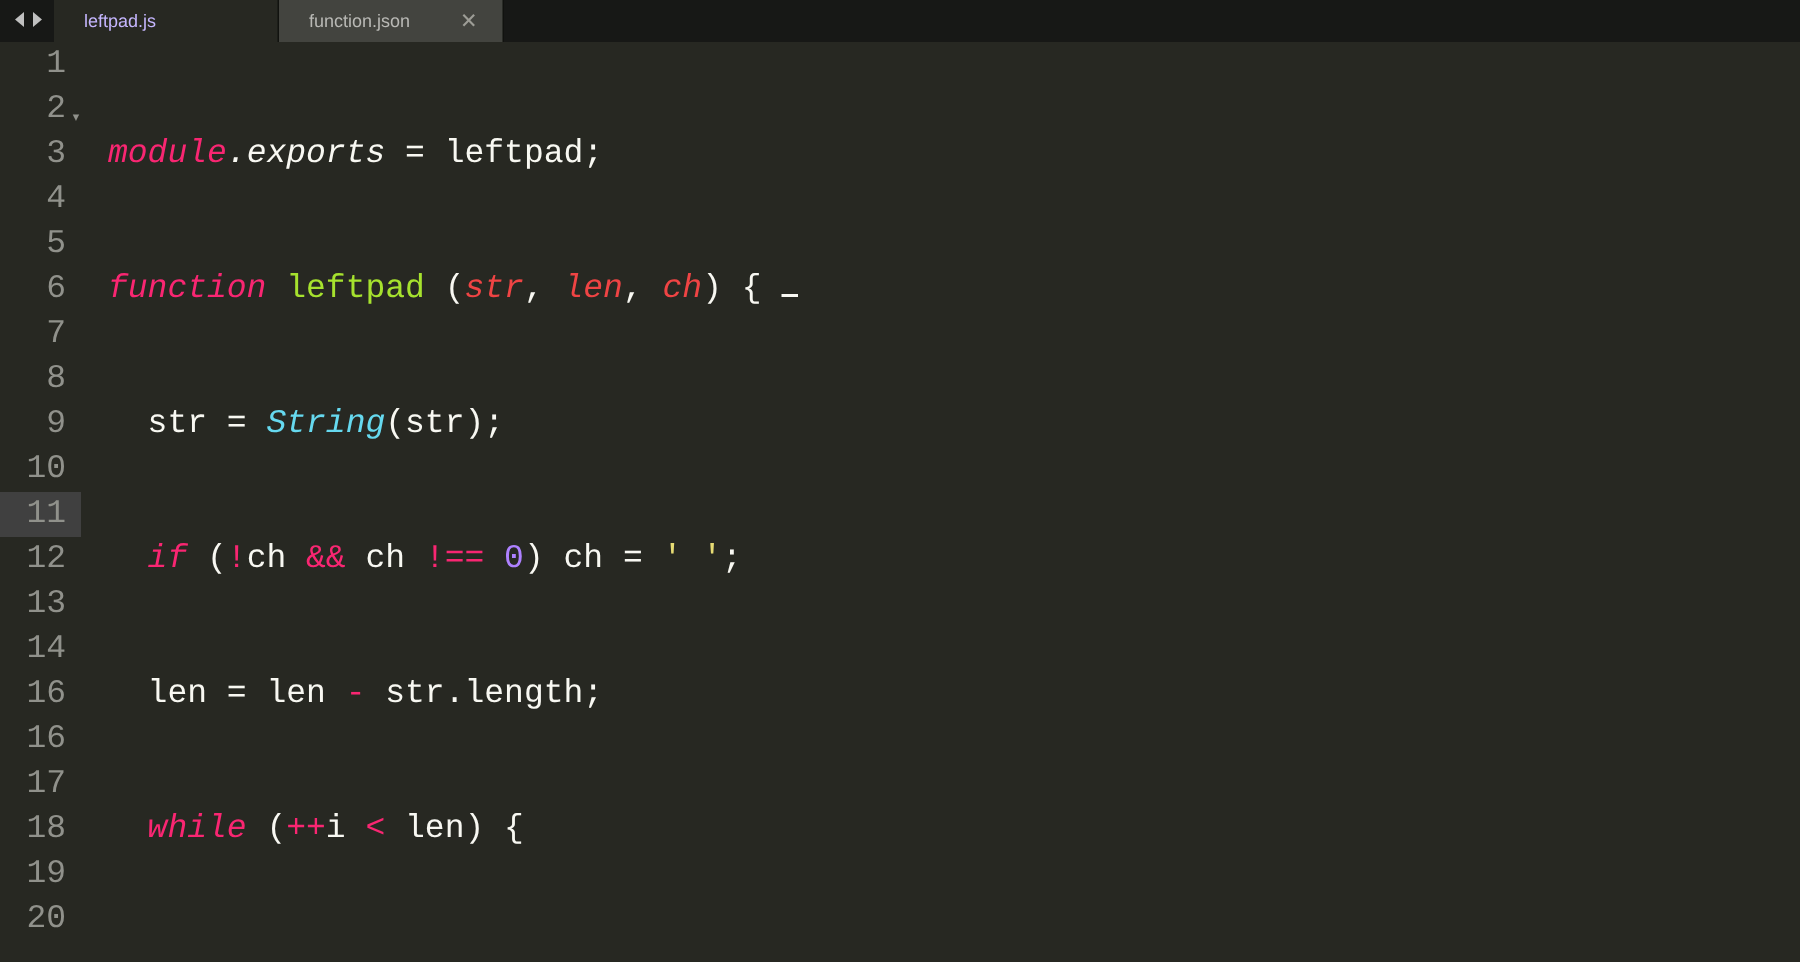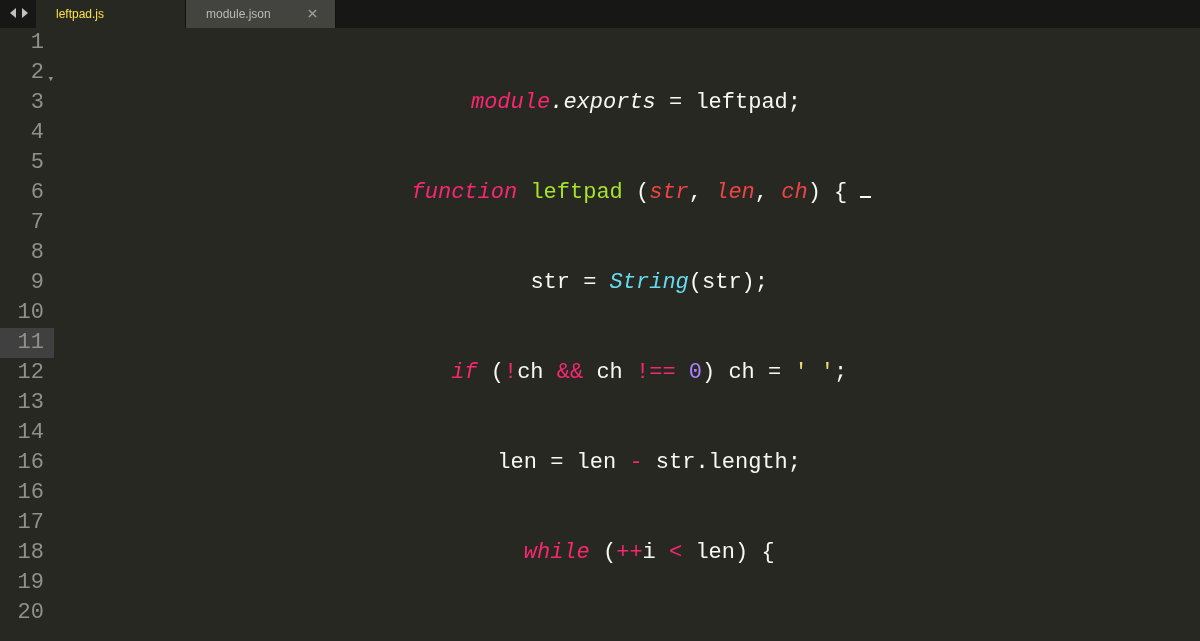--- a/index.html
+++ b/index.html
@@ -39,21 +39,21 @@
     align-items: center;
     padding: 0 18px 0 20px;
     color: #b9b9b5;
     background: #43443f;
     border-right: 1px solid #11120f;
     min-width: 150px;
     cursor: pointer;
   }
   .tab.active {
     background: #272822;
-    color: #fde047;
+    color: #c4b5fd;
   }
   .tab .icon {
     margin-left: auto;
     padding-left: 24px;
   }
   .dot-icon {
     width: 7px; height: 7px;
     border-radius: 50%;
     background: #8a8a83;
   }
@@ -89,21 +89,21 @@
     position: absolute;
     right: -10px;
     top: 6px;
   }
   .gutter .ln.hl {
     background: #404040;
     margin-right: -10px;
     padding-right: 10px;
   }
   .code { flex: 1; padding-left: 18px; white-space: pre; }
-  .code .line { height: 30px; text-align: center; }
+  .code .line { height: 30px; }
 
   
   .t-kw      { color: #f92672; font-style: italic; }   
   .t-kw-n    { color: #f92672; }                         
   .t-obj-i   { color: #f8f8f2; font-style: italic; }
   .t-plain   { color: #f8f8f2; }
   .t-decl    { color: #a6e22e; }                         
   .t-param   { color: #ef4444; font-style: italic; }
   .t-func    { color: #66d9ef; font-style: italic; }
   .t-num     { color: #ae81ff; }
@@ -138,21 +138,21 @@
         </svg>
     </span>
   </div>
 
   <div class="tab active">
     <span>leftpad.js</span>
     <span class="icon"><span class="dot-icon"></span></span>
   </div>
 
   <div class="tab">
-    <span>module.json</span>
+    <span>function.json</span>
     <span class="icon close-icon">
       <svg viewBox="0 0 10 10">
           <line x1="1" y1="1" x2="9" y2="9"></line>
           <line x1="9" y1="1" x2="1" y2="9"></line>
         </svg>
     </span>
   </div>
 </div>
 
 <div class="editor">

